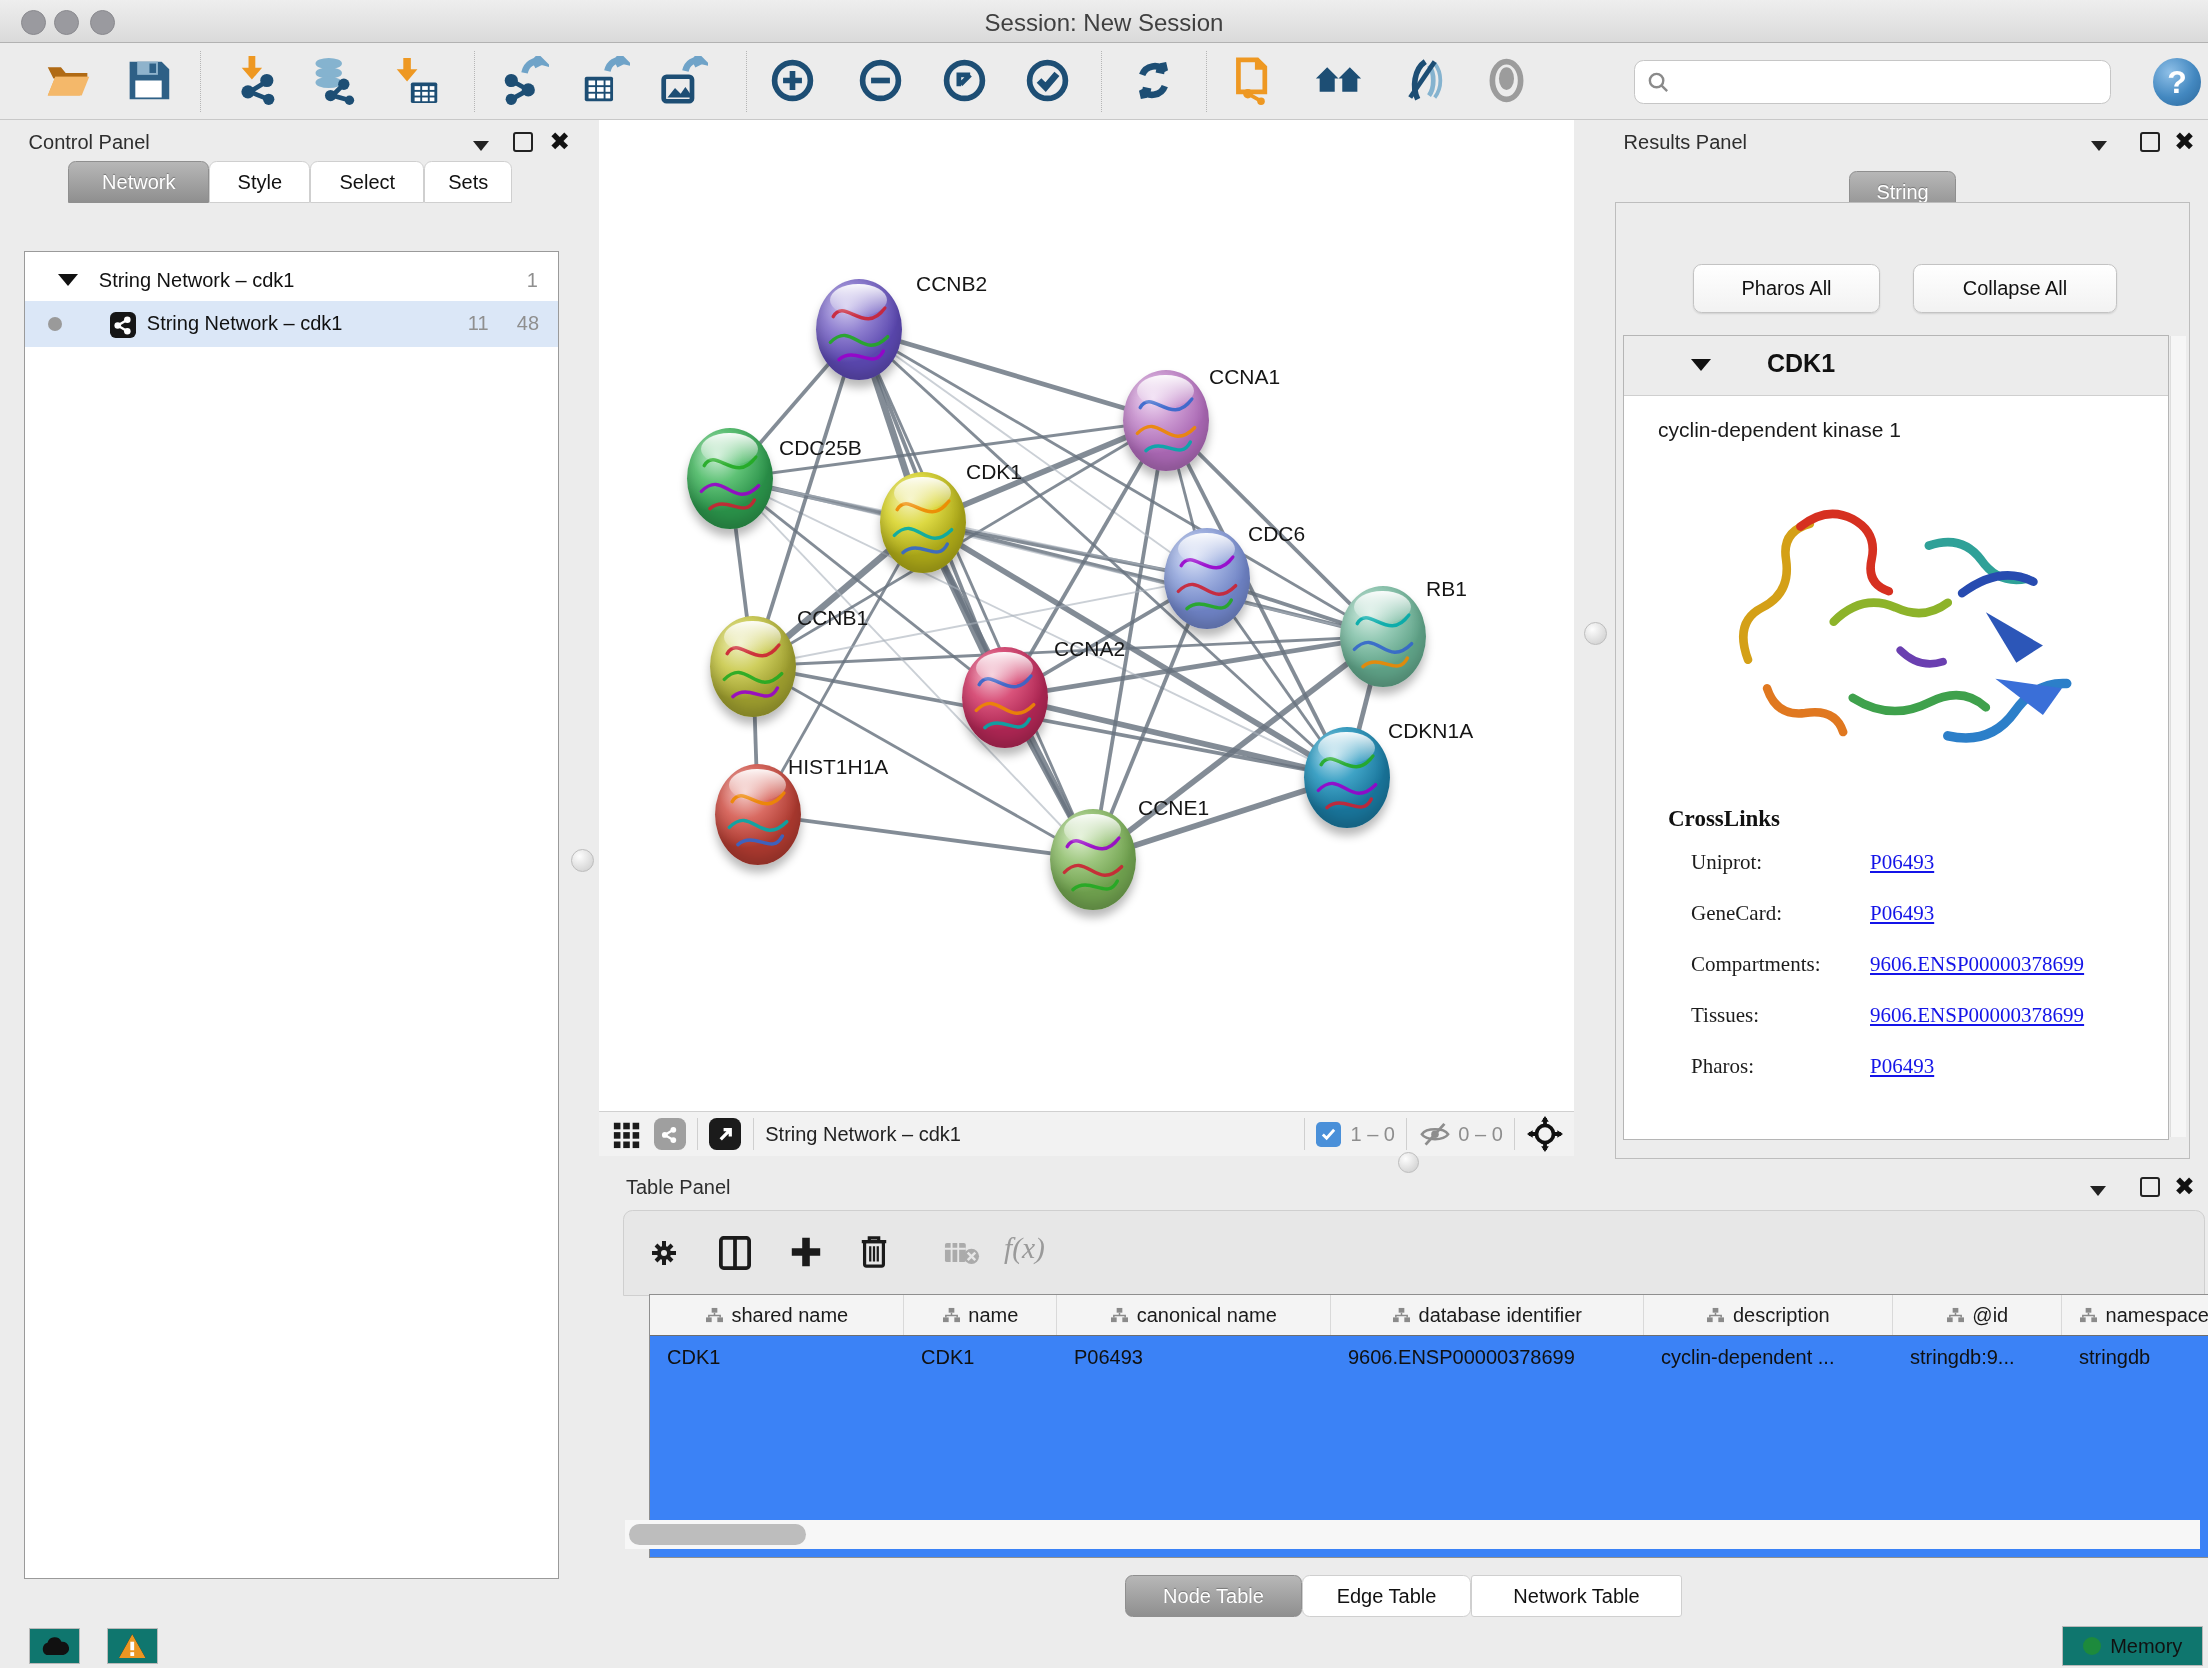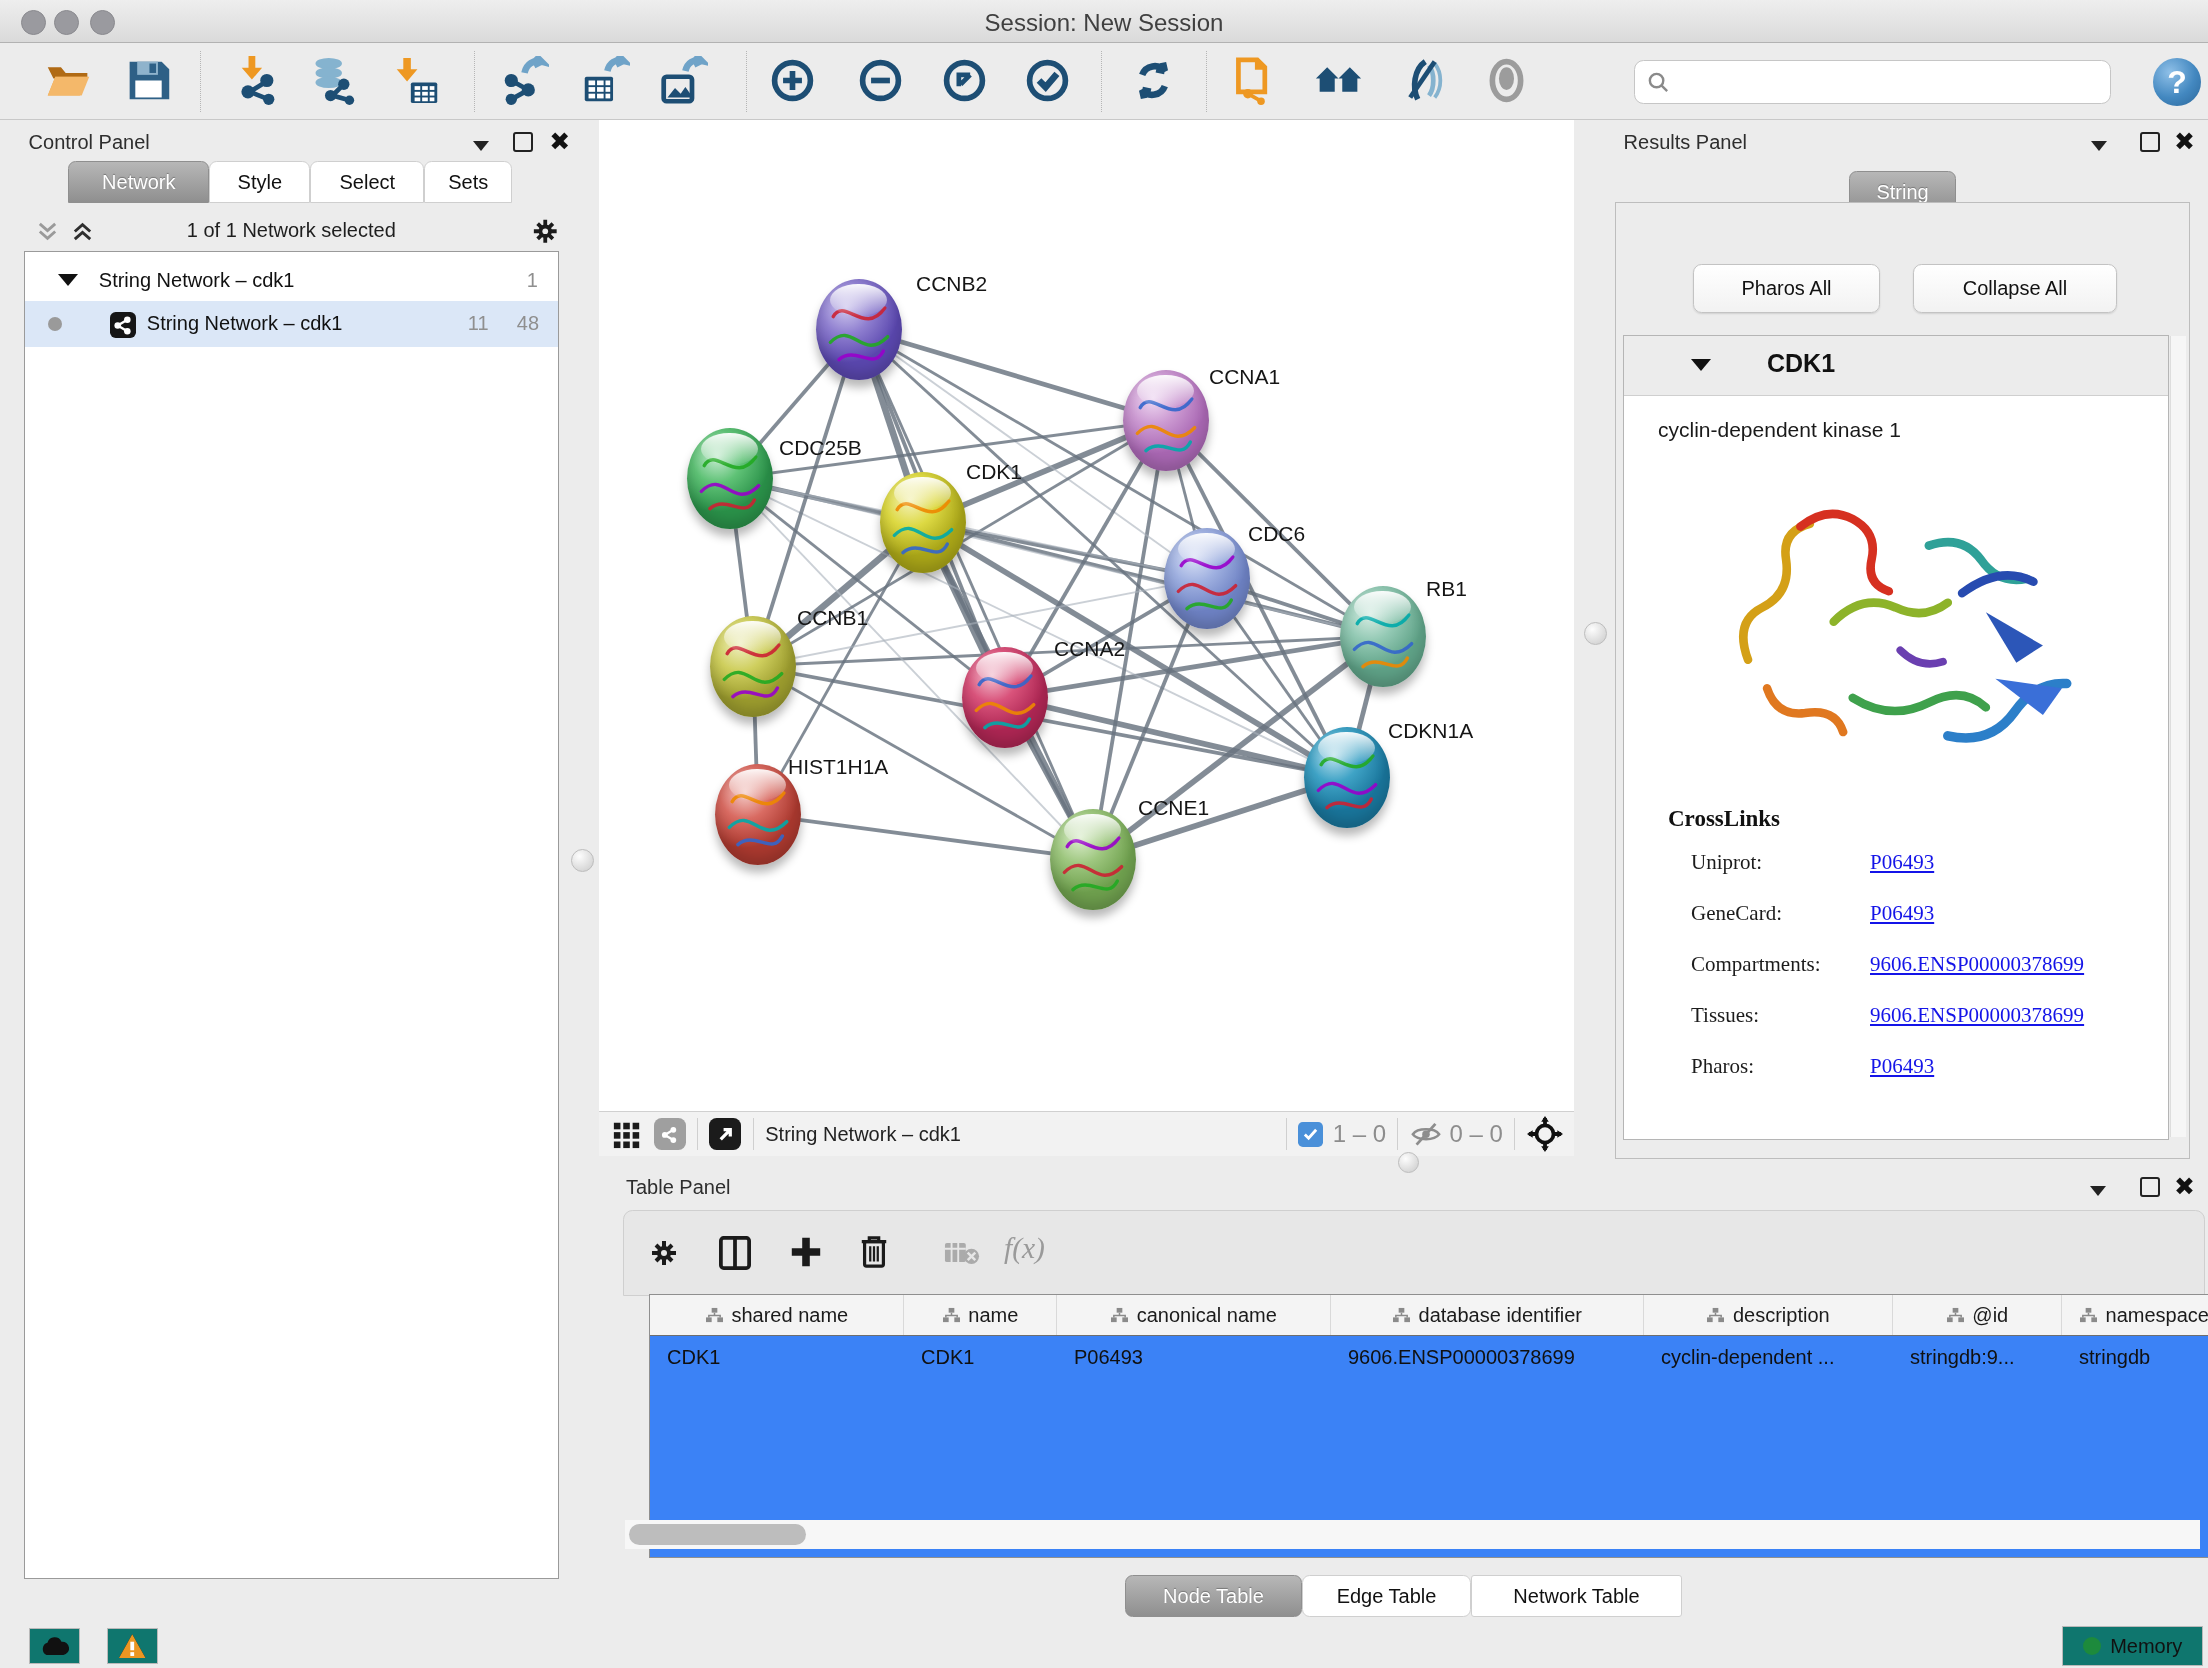--- a/index.html
+++ b/index.html
@@ -48,21 +48,21 @@
   .canvas{left:599px;top:120px;width:975px;height:991px;background:#fff;}
   .net-node{position:absolute;width:86px;height:101px;border-radius:50%;
     box-shadow:0 7.6px 9.5px rgba(0,0,0,.28), inset 0 -7.6px 13.3px rgba(0,0,0,.18);}
   .net-node .gloss{position:absolute;left:16%;top:5%;width:66%;height:32%;border-radius:50%;
     background:linear-gradient(rgba(255,255,255,.95),rgba(255,255,255,.02));}
   .net-label{position:absolute;font-size:21px;color:#151515;white-space:nowrap;}
   .vtoolbar{left:599px;top:1111px;width:975px;height:44px;background:#f2f2f2;border-top:1px solid #d0d0d0;
     display:flex;align-items:center;}
   .vt-sep{width:1px;height:32px;background:#cfcfcf;margin:0 11.4px;}
   .vt-text{font-size:20px;color:#222;}
-  .vt-num{font-size:24px;color:#8d8d8d;}
+  .vt-num{font-size:20px;color:#8d8d8d;}
   .blackbtn{width:32px;height:32px;background:#1b1b1b;border-radius:7.6px;display:flex;align-items:center;justify-content:center;}
   .graybtn{width:32px;height:32px;background:#9f9f9f;border-radius:7.6px;display:flex;align-items:center;justify-content:center;}
   .checkbox{width:25px;height:25px;background:#4a90d9;border-radius:4.8px;display:flex;align-items:center;justify-content:center;}
   
   .split-handle{width:21px;height:21px;border-radius:50%;background:radial-gradient(circle at 35% 30%,#fdfdfd,#c9c9c9);border:1px solid #bdbdbd;}
   
   .rp-outer{left:1615px;top:202px;width:573px;height:955px;background:#ececec;border:1px solid #bdbdbd;}
   .rp-inner{left:1623px;top:335px;width:544px;height:803px;background:#fff;border:1px solid #b5b5b5;}
   .rp-scroll{left:2170px;top:336px;width:15px;height:801px;background:#f6f6f6;border-left:1px solid #ddd;}
   .btn{background:linear-gradient(#ffffff,#f2f2f2);border:1px solid #c3c3c3;border-radius:8.6px;
@@ -280,36 +280,20 @@
   <div class="abs pt-float" style="left:499px;top:12.4px"></div>
   <div class="abs pt-close" style="left:535px;top:13.3px">✖</div>
 
   <div class="abs" style="left:54px;top:41px;display:flex">
       <div class="tab sel" style="width: 141px;">Network</div>
       <div class="tab" style="width: 101px;">Style</div>
       <div class="tab" style="width: 114px;">Select</div>
       <div class="tab" style="width: 88px;">Sets</div>
     </div>
 
-  <div class="abs" style="left:9.5px;top:91px;width:535px;height:40px">
-    <svg class="abs" style="left:11.4px;top:7.6px" width="25" height="25" viewBox="0 0 26 26">
-        <path d="M5 5l8 7 8-7M5 13l8 7 8-7" stroke="#9a9a9a" stroke-width="3" fill="none"></path>
-      </svg>
-    <svg class="abs" style="left:46px;top:7.6px" width="25" height="25" viewBox="0 0 26 26">
-        <path d="M5 21l8-7 8 7M5 13l8-7 8 7" stroke="#2e2e2e" stroke-width="3" fill="none"></path>
-      </svg>
-    <div class="abs" style="left:0;top:7.6px;width:100%;text-align:center;font-size:20px;color:#1e1e1e">1 of 1 Network selected</div>
-    <svg class="abs" style="left:507px;top:5.7px" width="28.5" height="28.5" viewBox="0 0 30 30">
-        <circle cx="15" cy="15" r="7" fill="#1b1b1b"></circle>
-        <circle cx="15" cy="15" r="3" fill="#ececec"></circle>
-        <g stroke="#1b1b1b" stroke-width="4">
-          <path d="M15 3v6M15 21v6M3 15h6M21 15h6M7 7l4 4M19 19l4 4M23 7l-4 4M11 19l-4 4"></path>
-        </g>
-      </svg>
-  </div>
 
   <div class="treebox abs" style="left:9.5px;top:131px;width:533px;height:1326px">
     <div class="abs tree-row1">
       <div class="abs tri-down" style="left:33px;top:12.4px"></div>
       <div class="abs treetext" style="left:74px;top:7.6px">String Network – cdk1</div>
       <div class="abs treenum" style="left:502px;top:7.6px">1</div>
     </div>
     <div class="abs tree-row2">
       <div class="abs graydot" style="left:23px;top:16px"></div>
       <div class="abs shareicon" style="left:85px;top:10.5px">

